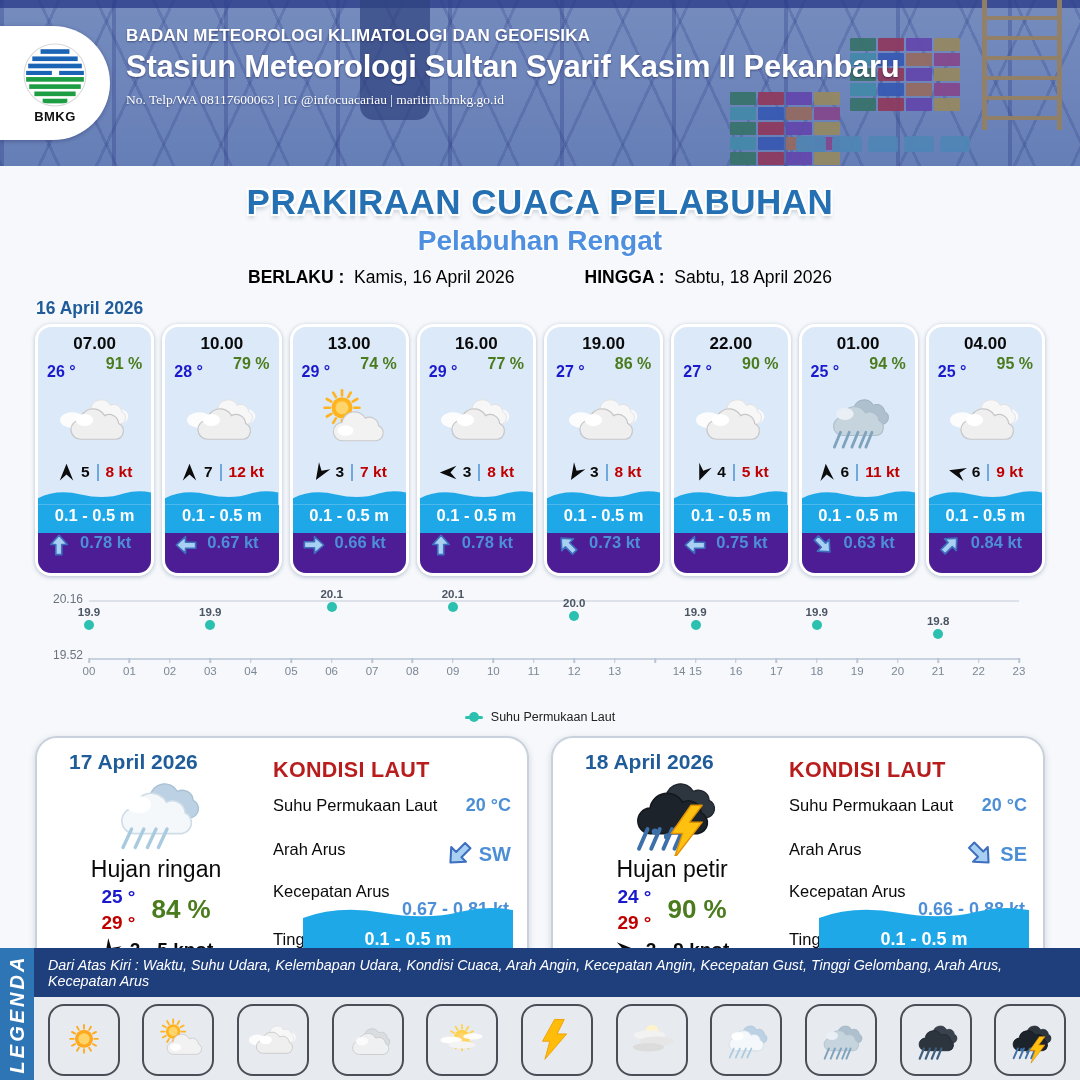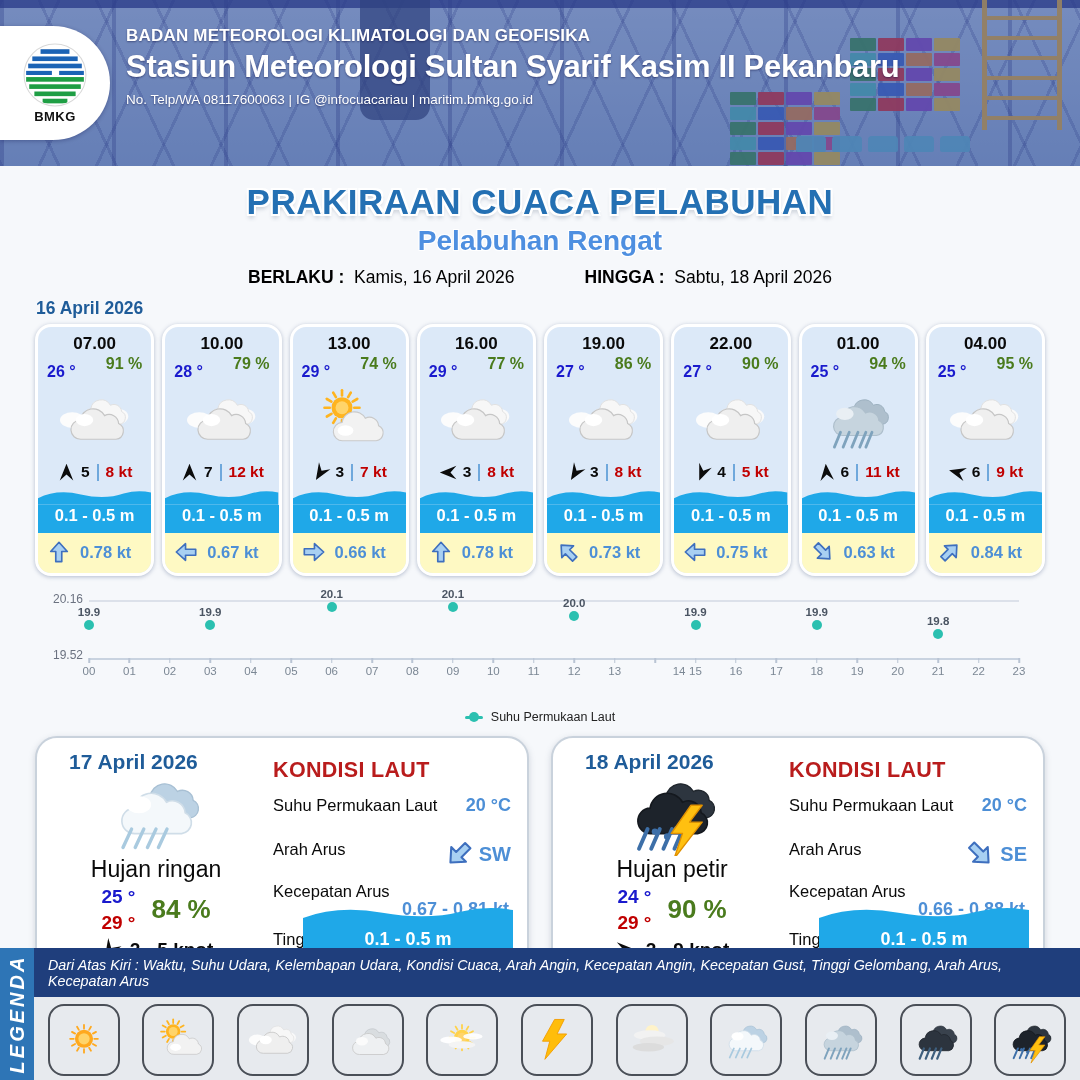--- a/index.html
+++ b/index.html
@@ -20,21 +20,21 @@
   .seats{position:absolute;display:flex;gap:6px;}
   .seats i{width:30px;height:16px;background:#63c2d8;border-radius:4px 4px 2px 2px;opacity:.95;}
   .hullshape{position:absolute;background:#27406e;opacity:.7;border-radius:0 0 14px 14px;}
   .hdr .overlay{position:absolute;inset:0;background:rgba(56,66,145,.48);}
   .logo-pill{position:absolute;left:0;top:26px;width:110px;height:114px;background:#fff;border-radius:0 58px 58px 0;display:flex;flex-direction:column;align-items:center;justify-content:center;z-index:3;box-shadow:0 1px 4px rgba(0,0,60,.3);}
   .logo-bmkg-text{font-weight:bold;font-size:13px;color:#111;letter-spacing:.5px;margin-top:1px;}
   .hdr-text{position:absolute;left:126px;top:26px;z-index:3;color:#fff;text-shadow:0 1px 2px rgba(0,0,50,.45);}
   .hdr-agency{font-size:17px;font-weight:bold;letter-spacing:.2px;}
   .hdr-station{font-size:31px;font-weight:bold;margin-top:3px;letter-spacing:-.3px;}
   .hdr-address{font-size:19px;margin-top:6px;}
-  .hdr-contact{font-size:13.5px;margin-top:7px;}
+  .hdr-contact{font-size:13.5px;margin-top:7px;font-family:Liberation Serif, serif;}
 
   
   .main-title{text-align:center;color:#2470B3;font-size:35px;font-weight:bold;letter-spacing:.5px;margin-top:16px;
     text-shadow:-2px -2px 0 #fff,2px -2px 0 #fff,-2px 2px 0 #fff,2px 2px 0 #fff,0 4px 4px rgba(40,60,90,.25);}
   .sub-title{text-align:center;color:#4E8FE0;font-size:28px;font-weight:bold;margin-top:3px;
     text-shadow:-1px -1px 0 #fff,1px -1px 0 #fff,-1px 1px 0 #fff,1px 1px 0 #fff;}
   .valid-row{display:flex;justify-content:center;gap:70px;font-size:17.5px;color:#000;margin-top:10px;}
   .valid-row b{font-weight:bold;}
   .date-label{margin:10px 0 5px 36px;color:#1F5C99;font-weight:bold;font-size:17.5px;}
 
@@ -46,21 +46,21 @@
   .h-temp{color:#1A1ACD;margin-top:8px;}
   .h-hum{color:#4A7B1D;}
   .h-icon{height:82px;display:flex;align-items:center;justify-content:center;}
   .h-icon svg{width:84px;height:64px;}
   .h-wind{display:flex;align-items:center;justify-content:center;gap:5px;font-weight:bold;font-size:15.5px;color:#0a0a0a;height:30px;}
   .h-wind svg{display:block;transform-origin:center;}
   .h-sep{width:0;border-left:2.5px solid #6FA8DC;height:17px;margin:0 2px;}
   .h-gust{color:#C00000;}
   .h-wavesvg{display:block;width:100%;height:20px;margin-top:auto;}
   .h-waveband{background:#1FA8E8;color:#fff;font-weight:bold;text-align:center;font-size:16.5px;padding:1px 0 8px;}
-  .h-current{background:#fef9c3;display:flex;align-items:center;gap:9px;padding:0 0 2px 9px;height:40px;font-weight:bold;color:#4D8FD6;font-size:16.5px;}
+  .h-current{background:#4c1d95;display:flex;align-items:flex-start;gap:9px;padding:0 0 2px 9px;height:40px;font-weight:bold;color:#4D8FD6;font-size:16.5px;}
   .h-current svg{display:block;transform-origin:center;}
 
   
   .chart{margin:16px 35px 0;}
   .chart-area{position:relative;height:90px;}
   .plot{position:absolute;left:54px;right:26px;top:8px;height:56px;border-top:2px solid #DCE1EA;border-bottom:2px solid #C9D3E0;}
   .ytick{position:absolute;left:0;width:48px;text-align:right;color:#6b7280;font-size:12px;}
   .cdot{position:absolute;width:10px;height:10px;border-radius:50%;background:#2BC0B0;transform:translate(-50%,-50%);}
   .clabel{position:absolute;transform:translate(-50%,-100%);font-size:11.5px;font-weight:bold;color:#4b5563;padding-bottom:3px;}
   .xtickmark{position:absolute;top:100%;width:1.5px;height:5px;background:#B9C4D4;transform:translateX(-50%);}

